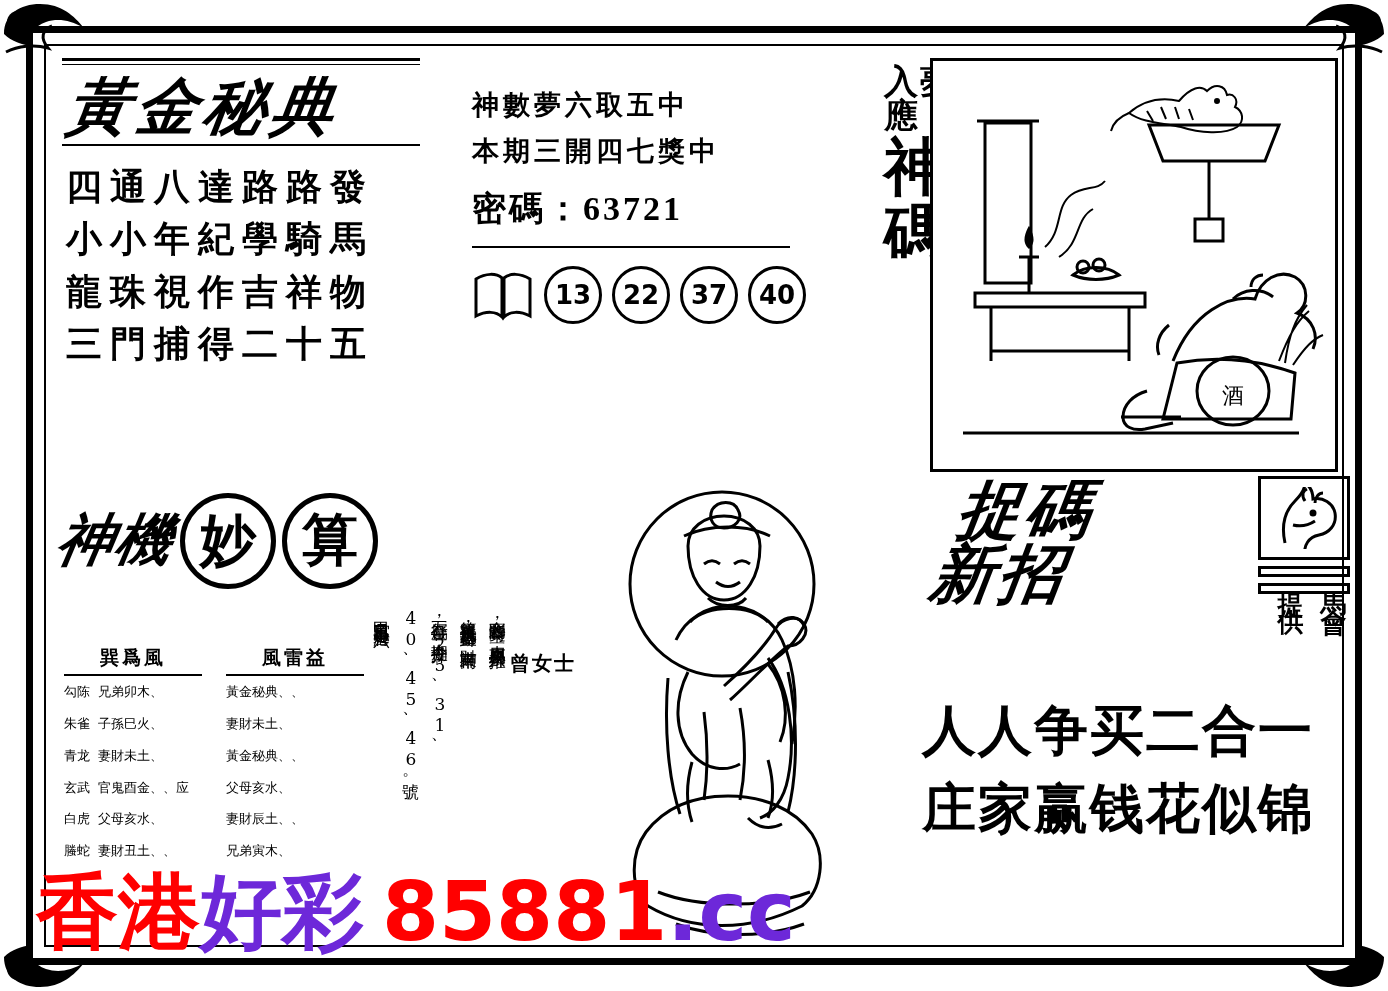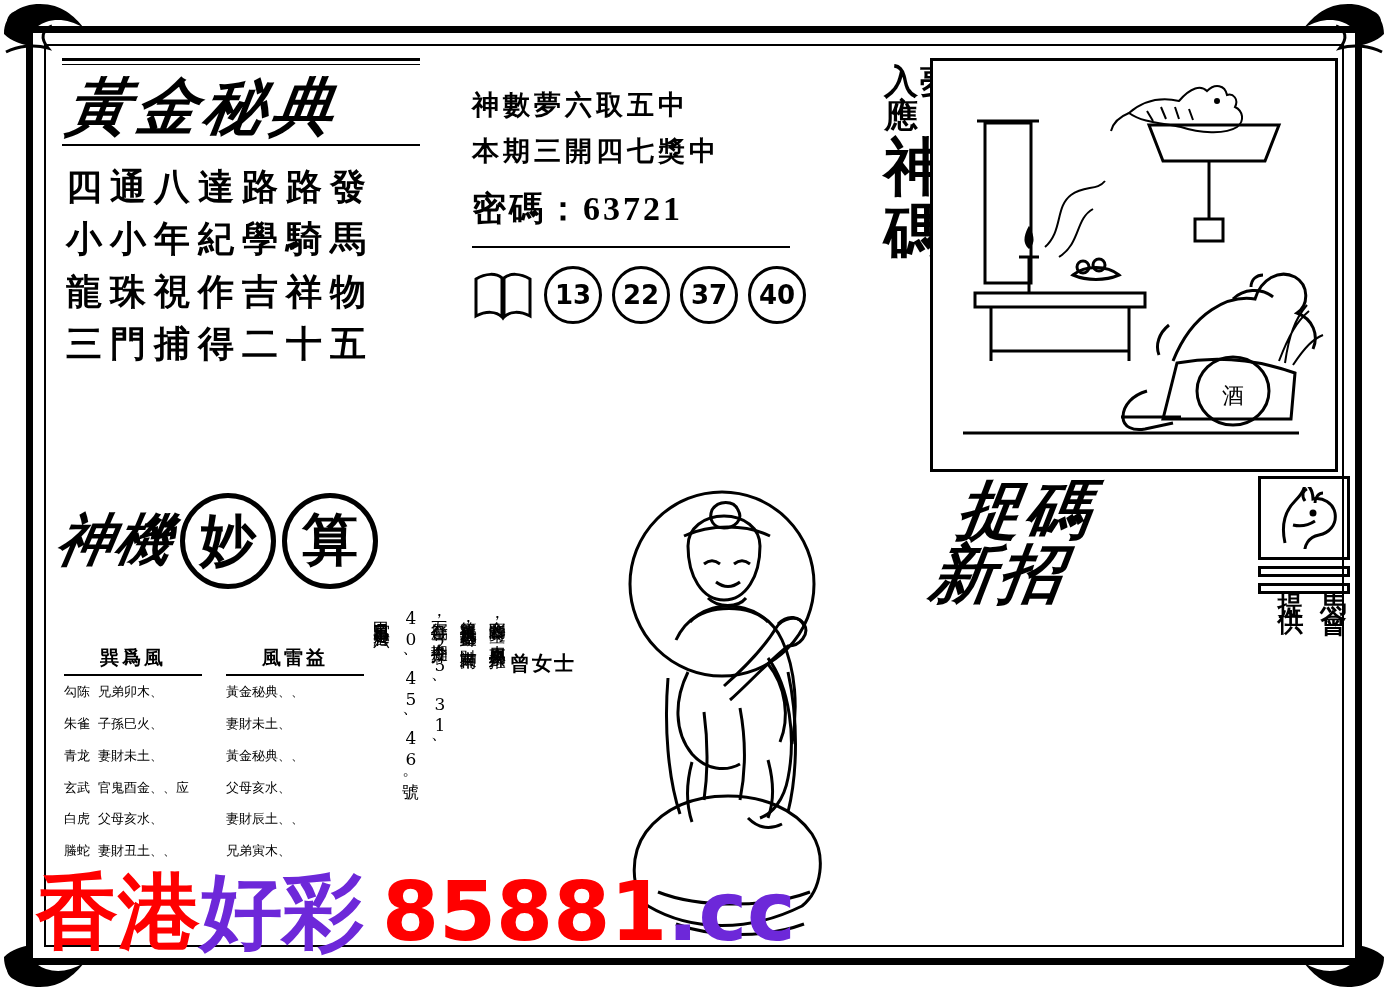--- a/index.html
+++ b/index.html
@@ -584,20 +584,24 @@
       <div class="tigong">
         <span class="c">提</span>
         <span class="c">馬</span>
       </div>
       <div class="tigong">
         <span class="c">供</span>
         <span class="c">會</span>
       </div>
     </div>
 
+    <div class="slogan">
+      <div>人人争买二合一</div>
+      <div>庄家赢钱花似锦</div>
+    </div>
 
   </div>
 
   <div class="watermark">
     <span class="red">香港</span><span class="green">好彩</span><span class="red">85881</span><span class="green">.cc</span>
   </div>
 
 </div>
 
 </body></html>

